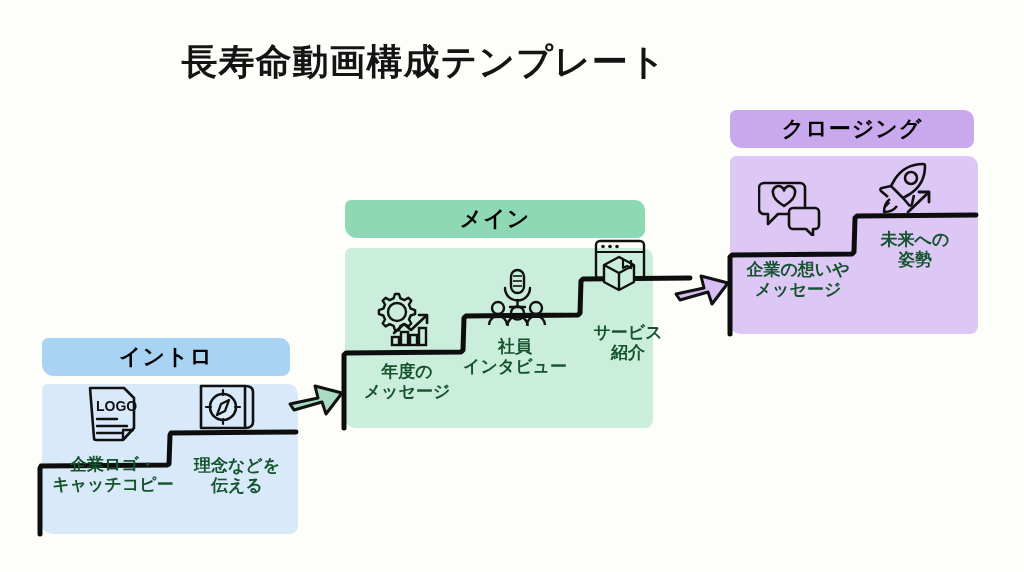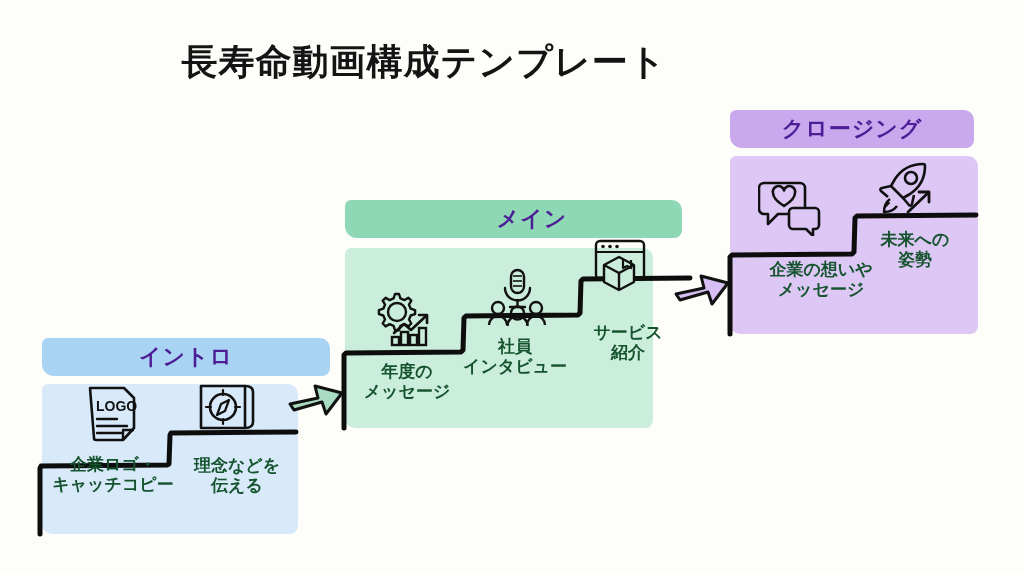--- a/index.html
+++ b/index.html
@@ -39,21 +39,21 @@
   .section {
     position: absolute;
   }
   .sect-header {
     position: absolute;
     display: flex;
     align-items: center;
     justify-content: center;
     font-weight: bold;
     font-size: 22px;
-    color: #4c1d95;
+    color: #000000;
     letter-spacing: 1px;
     border-radius: 6px 10px 8px 12px;
   }
   .sect-body {
     position: absolute;
     border-radius: 6px 10px 8px 10px;
   }
 
   
   .intro .sect-header { background: #a9d3f2; }
@@ -97,21 +97,21 @@
   }
 </style>
 </head>
 <body style="background: rgb(253, 253, 250);">
 
 <div id="stage">
 
   <div class="title">長寿命動画構成テンプレート</div>
 
   <div class="section intro">
-    <div class="sect-header" style="left:42px; top:338px; width:288px; height:38px;">
+    <div class="sect-header" style="left:42px; top:338px; width:248px; height:38px;">
       <span>イントロ</span>
     </div>
 
     <div class="sect-body" style="left:42px; top:384px; width:256px; height:150px;"></div>
 
     <svg class="stairs" width="1024" height="572" viewBox="0 0 1024 572">
       <path d="M40,534 L40,468 L41,466 L167,465 L169,464 L170,435 L171,433 L296,432" fill="none" stroke="#0d0d0d" stroke-width="5" stroke-linecap="round" stroke-linejoin="round"></path>
     </svg>
 
     <div class="icon-box" style="left:84px; top:383px;">
@@ -144,21 +144,21 @@
 伝える</div>
   </div>
 
   <div class="arrow" style="left:286px; top:368px;">
     <svg width="66" height="52" viewBox="0 0 66 52">
       <path d="M4,36 L32,30 L29,18 L56,25 L40,46 L36,34 L8,42 Z" fill="#a9dcc2" stroke="#111" stroke-width="3" stroke-linejoin="round"></path>
     </svg>
   </div>
 
   <div class="section main">
-    <div class="sect-header" style="left:345px; top:200px; width:300px; height:38px;padding-left:37px;">
+    <div class="sect-header" style="left:345px; top:200px; width:300px; height:38px;">
       <span>メイン</span>
     </div>
 
     <div class="sect-body" style="left:345px; top:248px; width:308px; height:180px;"></div>
 
     <svg class="stairs" width="1024" height="572" viewBox="0 0 1024 572">
       <path d="M344,428 L344,355 L346,353 L461,352 L463,350 L464,318 L466,316 L578,315 L580,313 L581,281 L583,279 L690,278" fill="none" stroke="#0d0d0d" stroke-width="5" stroke-linecap="round" stroke-linejoin="round"></path>
     </svg>
 
     <div class="icon-box" style="left:374px; top:288px;">
@@ -245,19 +245,19 @@
         <circle cx="35" cy="18" r="6" fill="none" stroke="#111" stroke-width="2.6"></circle>
         <path d="M15,26 l-9,2 c-2,0.5 -2,2 -1,3 l7,6" fill="none" stroke="#111" stroke-width="2.6" stroke-linejoin="round"></path>
         <path d="M27,38 l6,7 c1,1 2.5,1 3,-1 l2,-9" fill="none" stroke="#111" stroke-width="2.6" stroke-linejoin="round"></path>
         <path d="M14,39 c-4,3 -6,8 -6,13 c5,0 10,-2 13,-6" fill="none" stroke="#111" stroke-width="2.4" stroke-linejoin="round"></path>
         <line x1="9" y1="47" x2="13" y2="43" stroke="#111" stroke-width="2" stroke-linecap="round"></line>
         <polyline points="32,52 52,33" fill="none" stroke="#111" stroke-width="2.8" stroke-linecap="round"></polyline>
         <polyline points="43,32 53,32 53,42" fill="none" stroke="#111" stroke-width="2.8" stroke-linecap="round" stroke-linejoin="round"></polyline>
       </svg>
     </div>
 
-    <div class="step-label" style="left:734px; top:260px; width:128px;padding-left:23px;">企業の想いや
+    <div class="step-label" style="left:734px; top:260px; width:128px;">企業の想いや
 メッセージ</div>
     <div class="step-label" style="left:860px; top:230px; width:110px;">未来への
 姿勢</div>
   </div>
 
 </div>
 
 </body></html>

